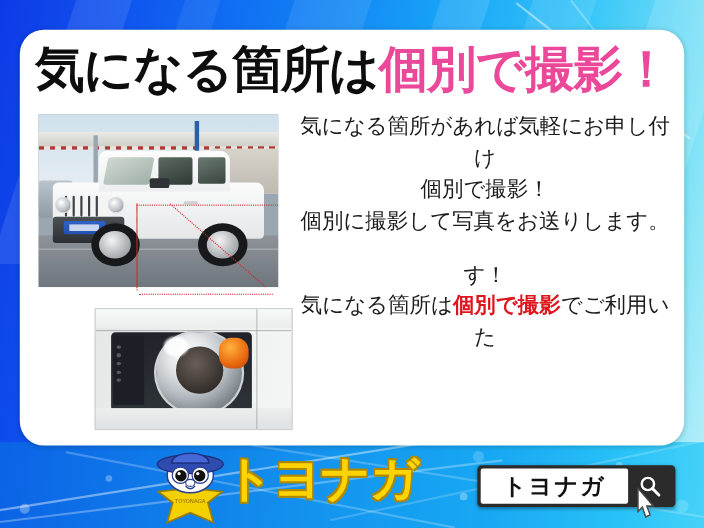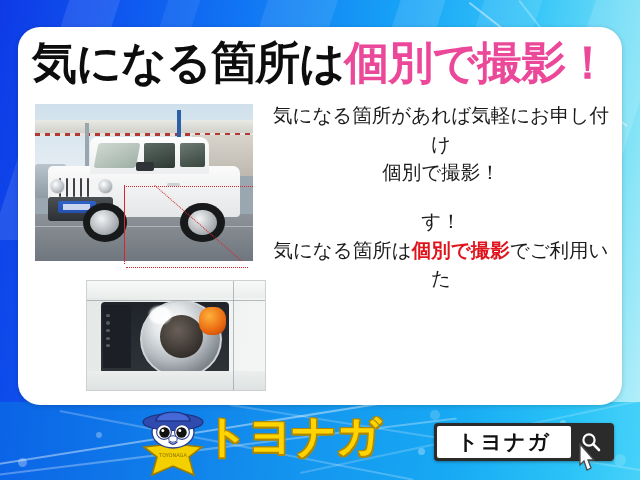--- a/index.html
+++ b/index.html
@@ -307,20 +307,21 @@
     <div class="zLampGlint"></div>
     <div class="zTurn"></div>
     <div class="zLowerWhite"></div>
     <div class="zEdgeLine" style="left:0;top:17%;width:100%;height:1px;"></div>
     <div class="zEdgeLine" style="left:82%;top:0;width:1px;height:100%;"></div>
   </div>
 
   <div id="copy">
     <p>気になる箇所があれば気軽にお申し付け</p>
     <p>個別で撮影！</p>
+    <p>個別に撮影して写真をお送りします。</p>
     <div class="gap"></div>
     <p>す！</p>
     <p><span>気になる箇所は</span><span class="redword">個別で撮影</span><span>でご利用いた</span></p>
   </div>
 
 </div>
 
 <div id="logoWrap">
   <svg id="mascot" viewBox="0 0 66 72" aria-label="トヨナガ マスコット">
 

